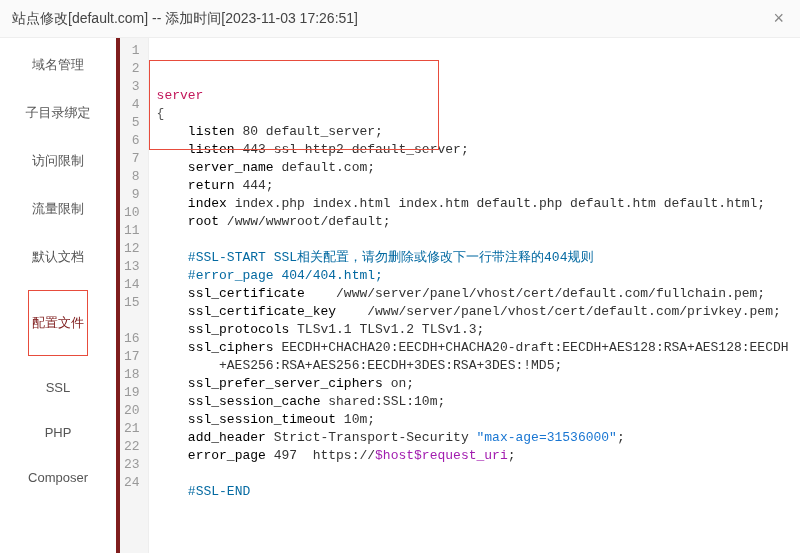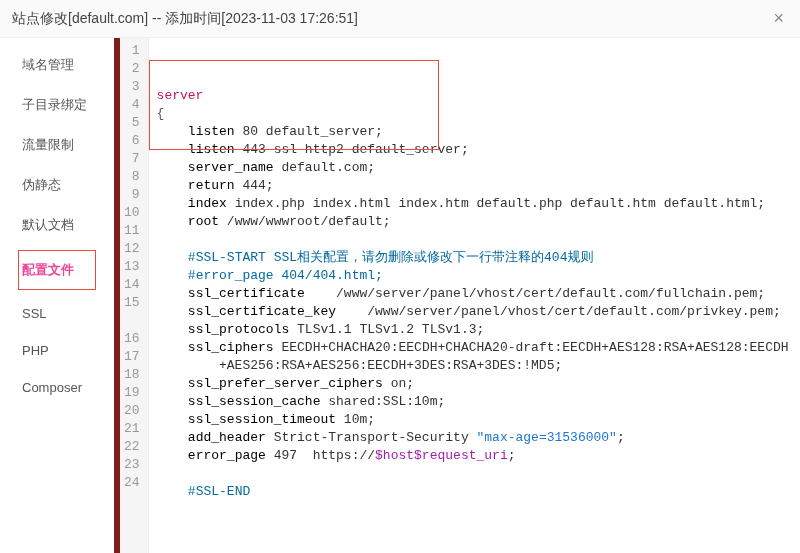--- a/index.html
+++ b/index.html
@@ -2,23 +2,23 @@
 <html><head>
   <meta charset="utf-8">
   <style>
     * { margin: 0; padding: 0; box-sizing: border-box; }
     body { font-family: "Microsoft YaHei", sans-serif; font-size: 13px; color: #333; background: #fff; width: 800px; height: 553px; overflow: hidden; }
     .window { display: flex; flex-direction: column; height: 100%; }
     .title-bar { display: flex; align-items: center; justify-content: space-between; padding: 8px 12px; border-bottom: 1px solid #eee; background: #fafafa; }
     .title-text { font-size: 14px; color: #444; }
     .close-btn { font-size: 18px; color: #888; cursor: pointer; padding: 0 4px; }
     .body { display: flex; flex: 1; overflow: hidden; }
-    .sidebar { width: 120px; border-right: 6px solid #7f1d1d; padding: 12px 18px; display: flex; flex-direction: column; gap: 10px; }
+    .sidebar { width: 120px; border-right: 4px solid #7f1d1d; padding: 12px 18px; display: flex; flex-direction: column; gap: 18px; align-items: center; }
     .sidebar-item { font-size: 13px; color: #555; cursor: pointer; padding: 6px 4px; }
-    .sidebar-item.active { border: 1px solid #e74c3c; color: #ec4899; padding: 10px 3px; font-weight: bold; }
+    .sidebar-item.active { border: 1px solid #e74c3c; color: #7f1d1d; padding: 23px 3px; }
     .main { flex: 1; display: flex; flex-direction: column; overflow: hidden; }
     .hint-bar { padding: 10px 14px; font-size: 13px; color: #666; }
     .editor { flex: 1; display: flex; font-family: Consolas, "Courier New", monospace; font-size: 13px; overflow: hidden; position: relative; }
     .gutter { background: #f5f5f5; text-align: right; padding: 4px 8px 4px 4px; color: #999; user-select: none; border-right: 1px solid #eee; }
     .gutter div { height: 18px; line-height: 18px; }
     .code-area { flex: 1; padding: 4px 0 16px 8px; position: relative; white-space: pre; overflow: hidden; }
     .code-line { height: 18px; line-height: 18px; }
     .kw { color: #c2185b; }
     .dir { color: #000000; }
     .str { color: #1976d2; }
@@ -33,22 +33,22 @@
 
 <div class="window">
   <div class="title-bar">
     <span class="title-text">站点修改[default.com] -- 添加时间[2023-11-03 17:26:51]</span>
     <span class="close-btn">×</span>
   </div>
   <div class="body">
     <div class="sidebar" id="sidebar">
         <div class="sidebar-item">域名管理</div>
         <div class="sidebar-item">子目录绑定</div>
+        <div class="sidebar-item">访问限制</div>
         <div class="sidebar-item">流量限制</div>
-        <div class="sidebar-item">伪静态</div>
         <div class="sidebar-item">默认文档</div>
         <div class="sidebar-item active">配置文件</div>
         <div class="sidebar-item">SSL</div>
         <div class="sidebar-item">PHP</div>
         <div class="sidebar-item">Composer</div>
       </div>
     <div class="main">
       <div class="editor">
         <div class="gutter" id="gutter">
             <div>1</div>

